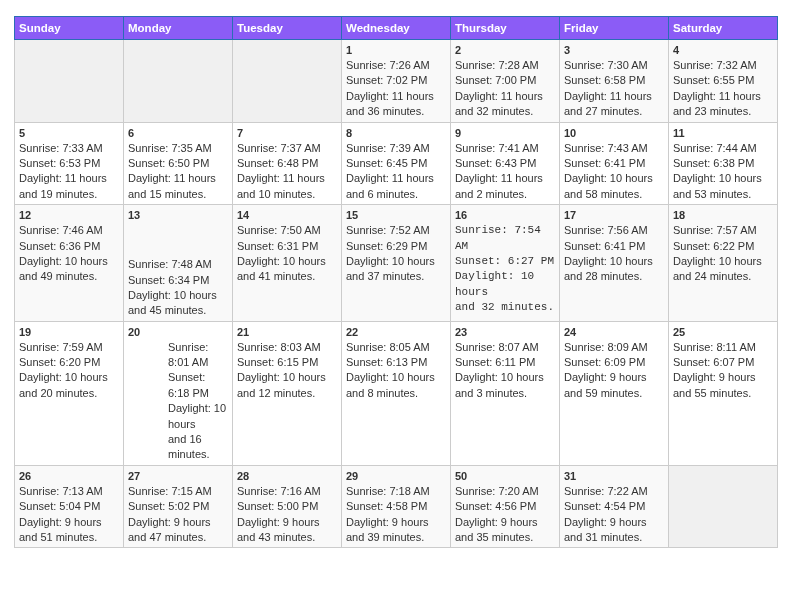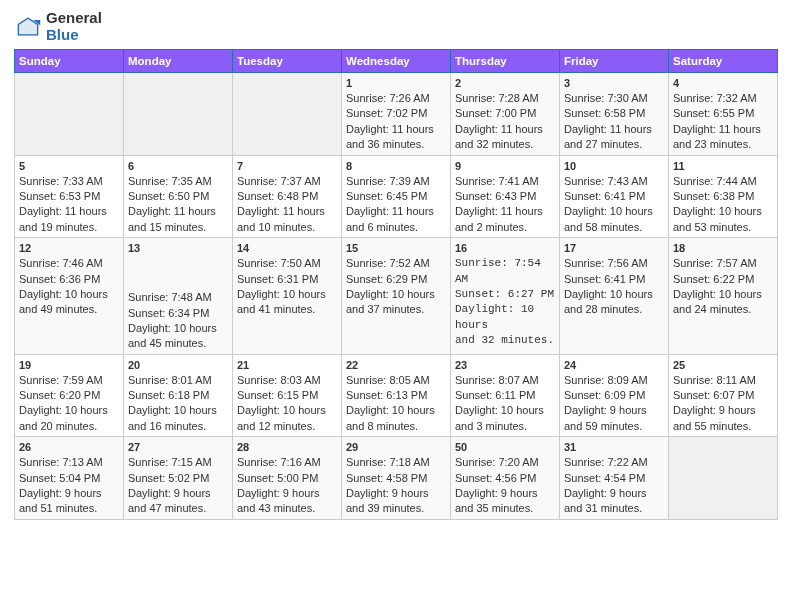--- a/index.html
+++ b/index.html
@@ -99,31 +99,20 @@
     }
     .empty-cell {
       background: #f0f0f0 !important;
     }
   </style>
 </head>
 <body>
 
 <div class="container">
   <div class="header">
-    <div class="logo">
-      <svg class="logo-icon" viewBox="0 0 32 32" xmlns="http://www.w3.org/2000/svg">
-        <polygon points="16,4 28,12 28,26 4,26 4,12" fill="#2a6db5" opacity="0.15"></polygon>
-        <polygon points="16,6 27,13 27,25 5,25 5,13" fill="none" stroke="#2a6db5" stroke-width="1.5"></polygon>
-        <polygon points="22,8 30,14 30,8" fill="#2a6db5"></polygon>
-      </svg>
-      <div class="logo-text">
-        <span class="logo-general">General</span>
-        <span class="logo-blue">Blue</span>
-      </div>
-    </div>
   </div>
 
   <table>
     <thead>
       <tr>
 
       <th>Sunday</th>
           <th>Monday</th>
           <th>Tuesday</th>
           <th>Wednesday</th>
@@ -271,21 +260,21 @@
         <tr>
           <td>
             <span class="day-num">19</span>
             <div class="cell-text" style="white-space: pre-line;">Sunrise: 7:59 AM
 Sunset: 6:20 PM
 Daylight: 10 hours
 and 20 minutes.</div>
           </td>
           <td>
             <span class="day-num">20</span>
-            <div class="cell-text" style="white-space: pre-line;">Sunrise: 8:01 AM
+            <div class="cell-text" style="white-space: pre-line; margin-left: 40px;">Sunrise: 8:01 AM
 Sunset: 6:18 PM
 Daylight: 10 hours
 and 16 minutes.</div>
           </td>
           <td>
             <span class="day-num">21</span>
             <div class="cell-text" style="white-space: pre-line;">Sunrise: 8:03 AM
 Sunset: 6:15 PM
 Daylight: 10 hours
 and 12 minutes.</div>

